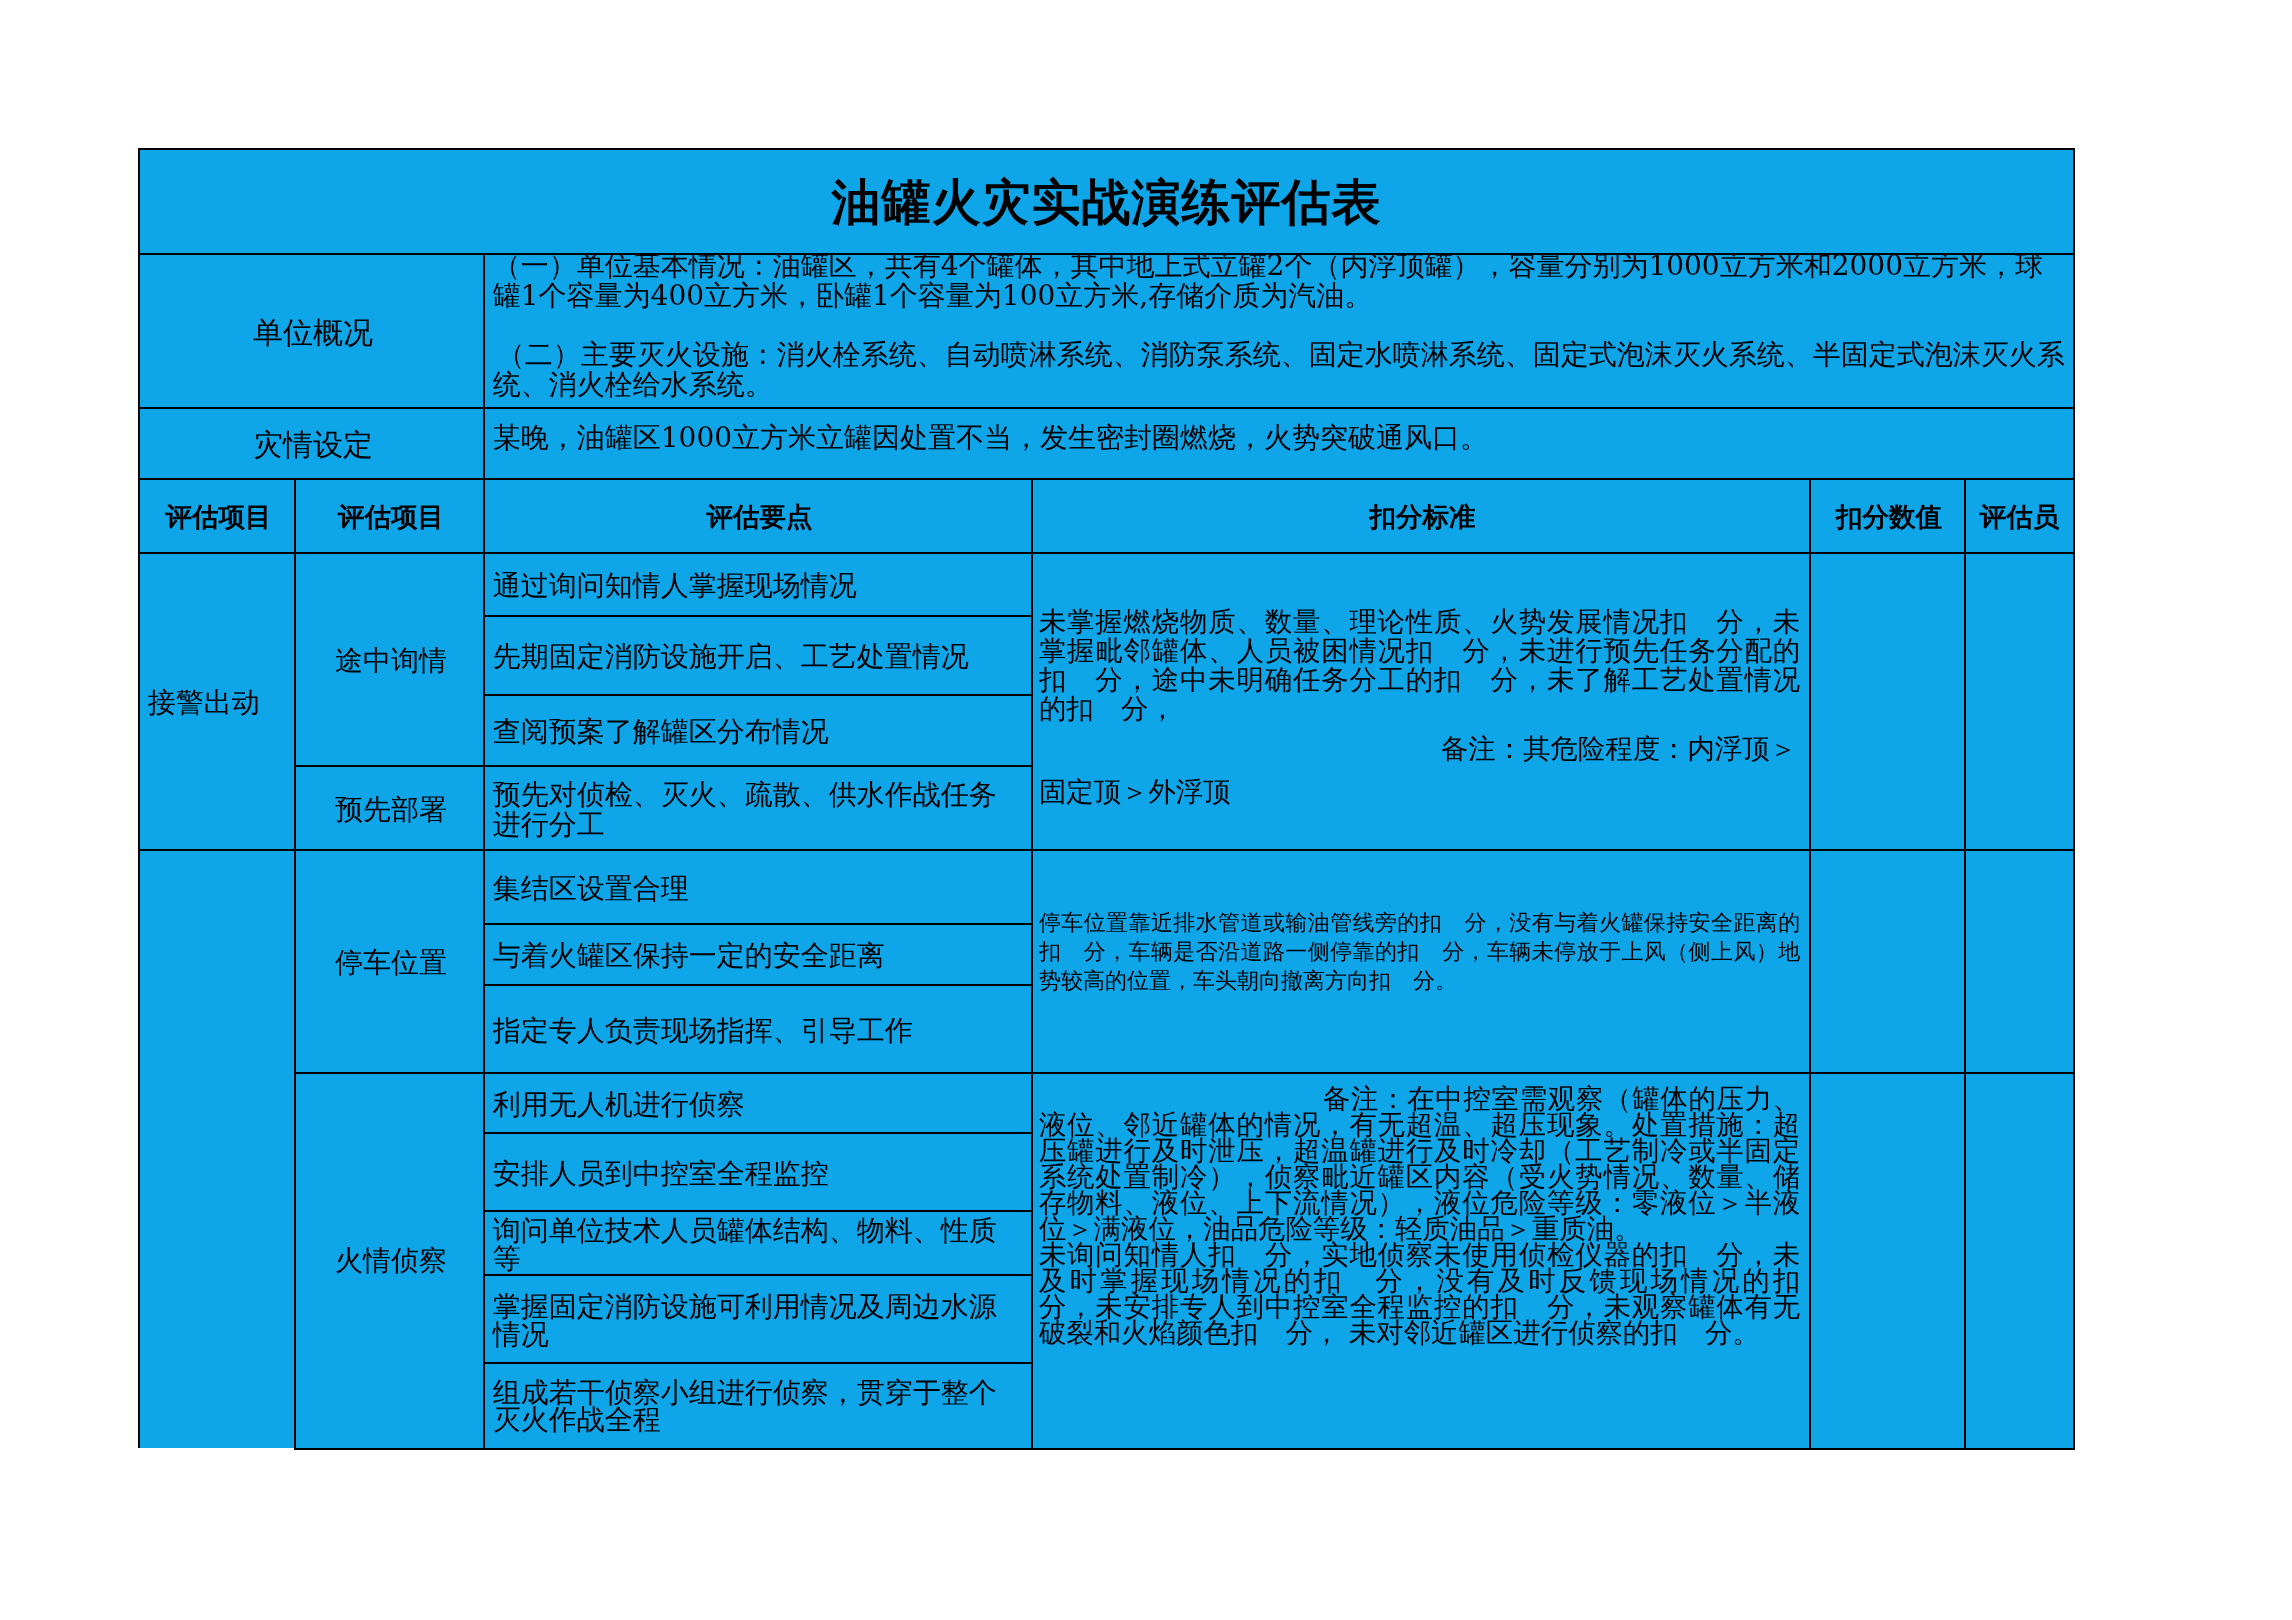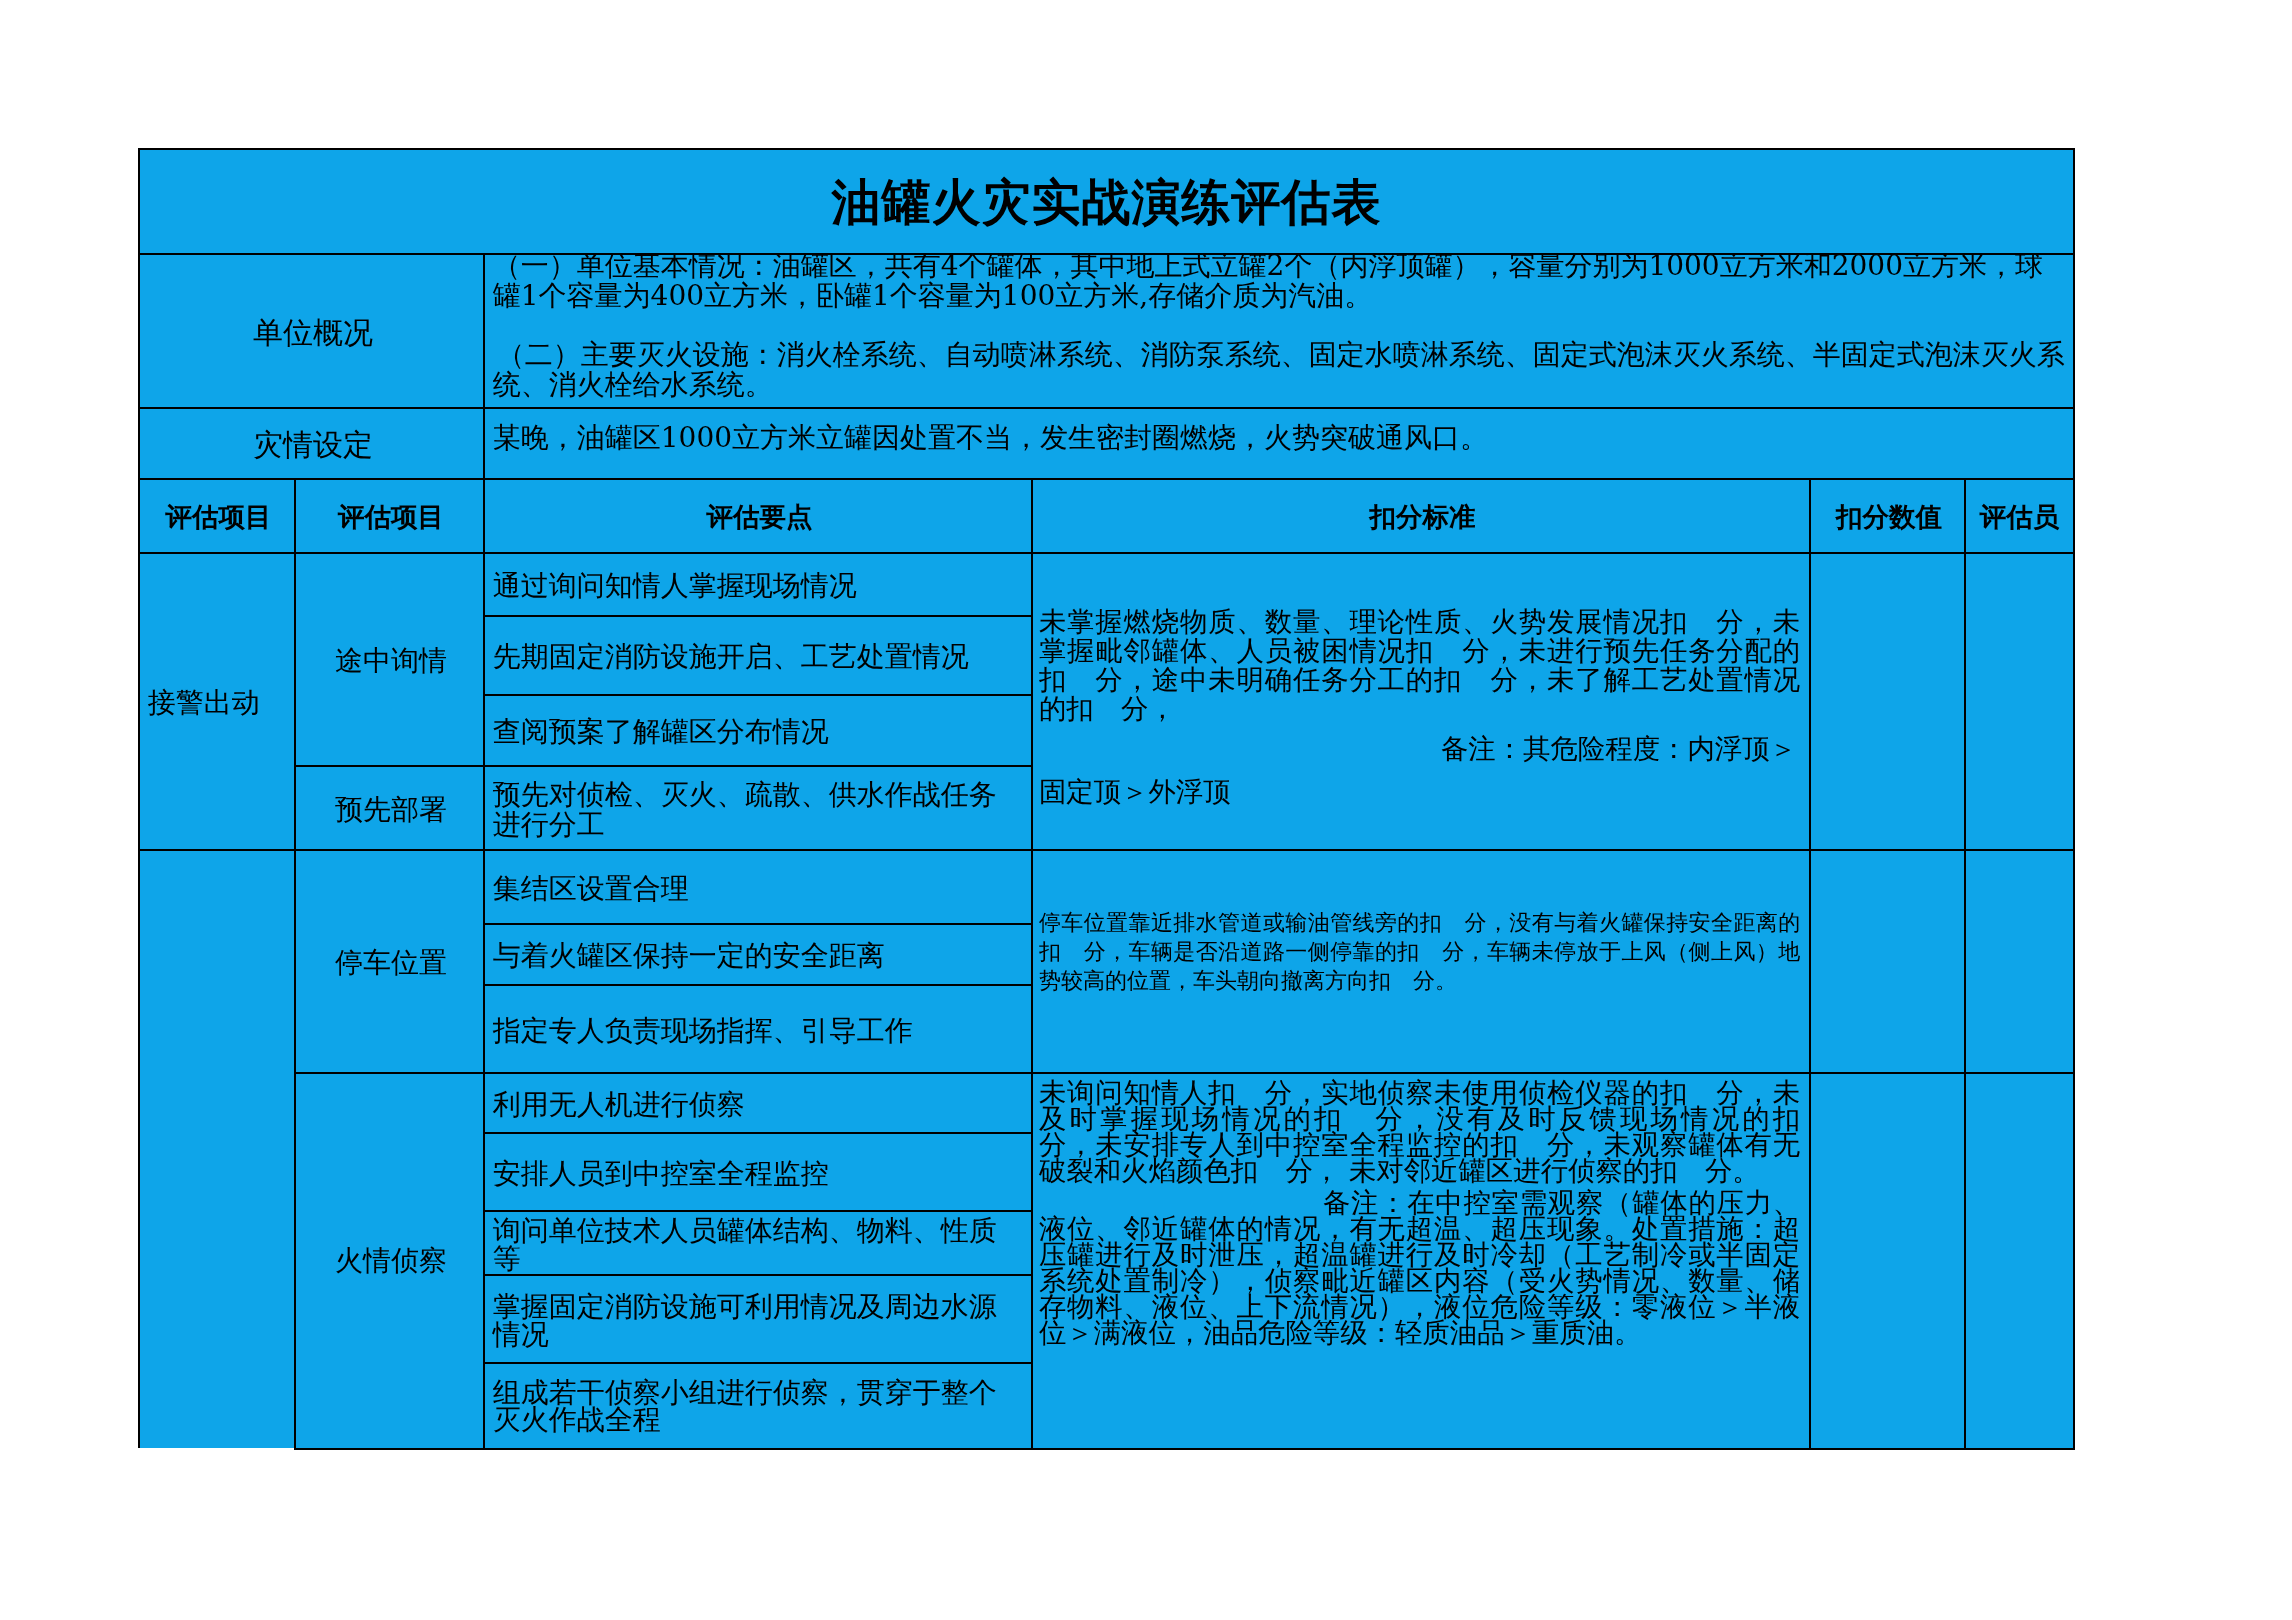--- a/index.html
+++ b/index.html
@@ -130,22 +130,22 @@
 <div class="cell vcenter txt pad" style="left:483px; top:1210px; width:551px; height:67px; line-height:27.4px;">
   <span style="display:block; padding-right:5.9px;">询问单位技术人员罐体结构、物料、性质等</span>
 </div>
 <div class="cell vcenter txt pad" style="left:483px; top:1274px; width:551px; height:91px; line-height:27.4px;">
   <span style="display:block; padding-right:5.9px;">掌握固定消防设施可利用情况及周边水源情况</span>
 </div>
 <div class="cell vcenter txt pad bborder" style="left:483px; top:1362px; width:551px; height:88px; line-height:27.4px;">
   <span style="display:block; padding-right:5.9px;">组成若干侦察小组进行侦察，贯穿于整个灭火作战全程</span>
 </div>
 <div class="cell txt bborder" style="left:1031px; top:1072px; width:781px; height:378px; padding:5.9px 11.8px 0 5.9px; font-size:27.4px; line-height:26px;">
+  <div style="text-indent:284px; margin-top:5.9px; text-align:justify;">备注：在中控室需观察（罐体的压力、液位、邻近罐体的情况，有无超温、超压现象。处置措施：超压罐进行及时泄压，超温罐进行及时冷却（工艺制冷或半固定系统处置制冷），侦察毗近罐区内容（受火势情况、数量、储存物料、液位、上下流情况），液位危险等级：零液位＞半液位＞满液位，油品危险等级：轻质油品＞重质油。</div>
   <div style="text-align:justify;">未询问知情人扣　分，实地侦察未使用侦检仪器的扣　分，未及时掌握现场情况的扣　分，没有及时反馈现场情况的扣　分，未安排专人到中控室全程监控的扣　分，未观察罐体有无破裂和火焰颜色扣　分， 未对邻近罐区进行侦察的扣　分。</div>
-  <div style="text-indent:284px; margin-top:5.9px; text-align:justify;">备注：在中控室需观察（罐体的压力、液位、邻近罐体的情况，有无超温、超压现象。处置措施：超压罐进行及时泄压，超温罐进行及时冷却（工艺制冷或半固定系统处置制冷），侦察毗近罐区内容（受火势情况、数量、储存物料、液位、上下流情况），液位危险等级：零液位＞半液位＞满液位，油品危险等级：轻质油品＞重质油。</div>
 </div>
 <div class="cell bborder" style="left:1809px; top:1072px; width:158px; height:378px;">
   <span></span>
 </div>
 <div class="cell rborder bborder" style="left:1964px; top:1072px; width:111px; height:378px;">
   <span></span>
 </div>
 
 
 </body></html>

